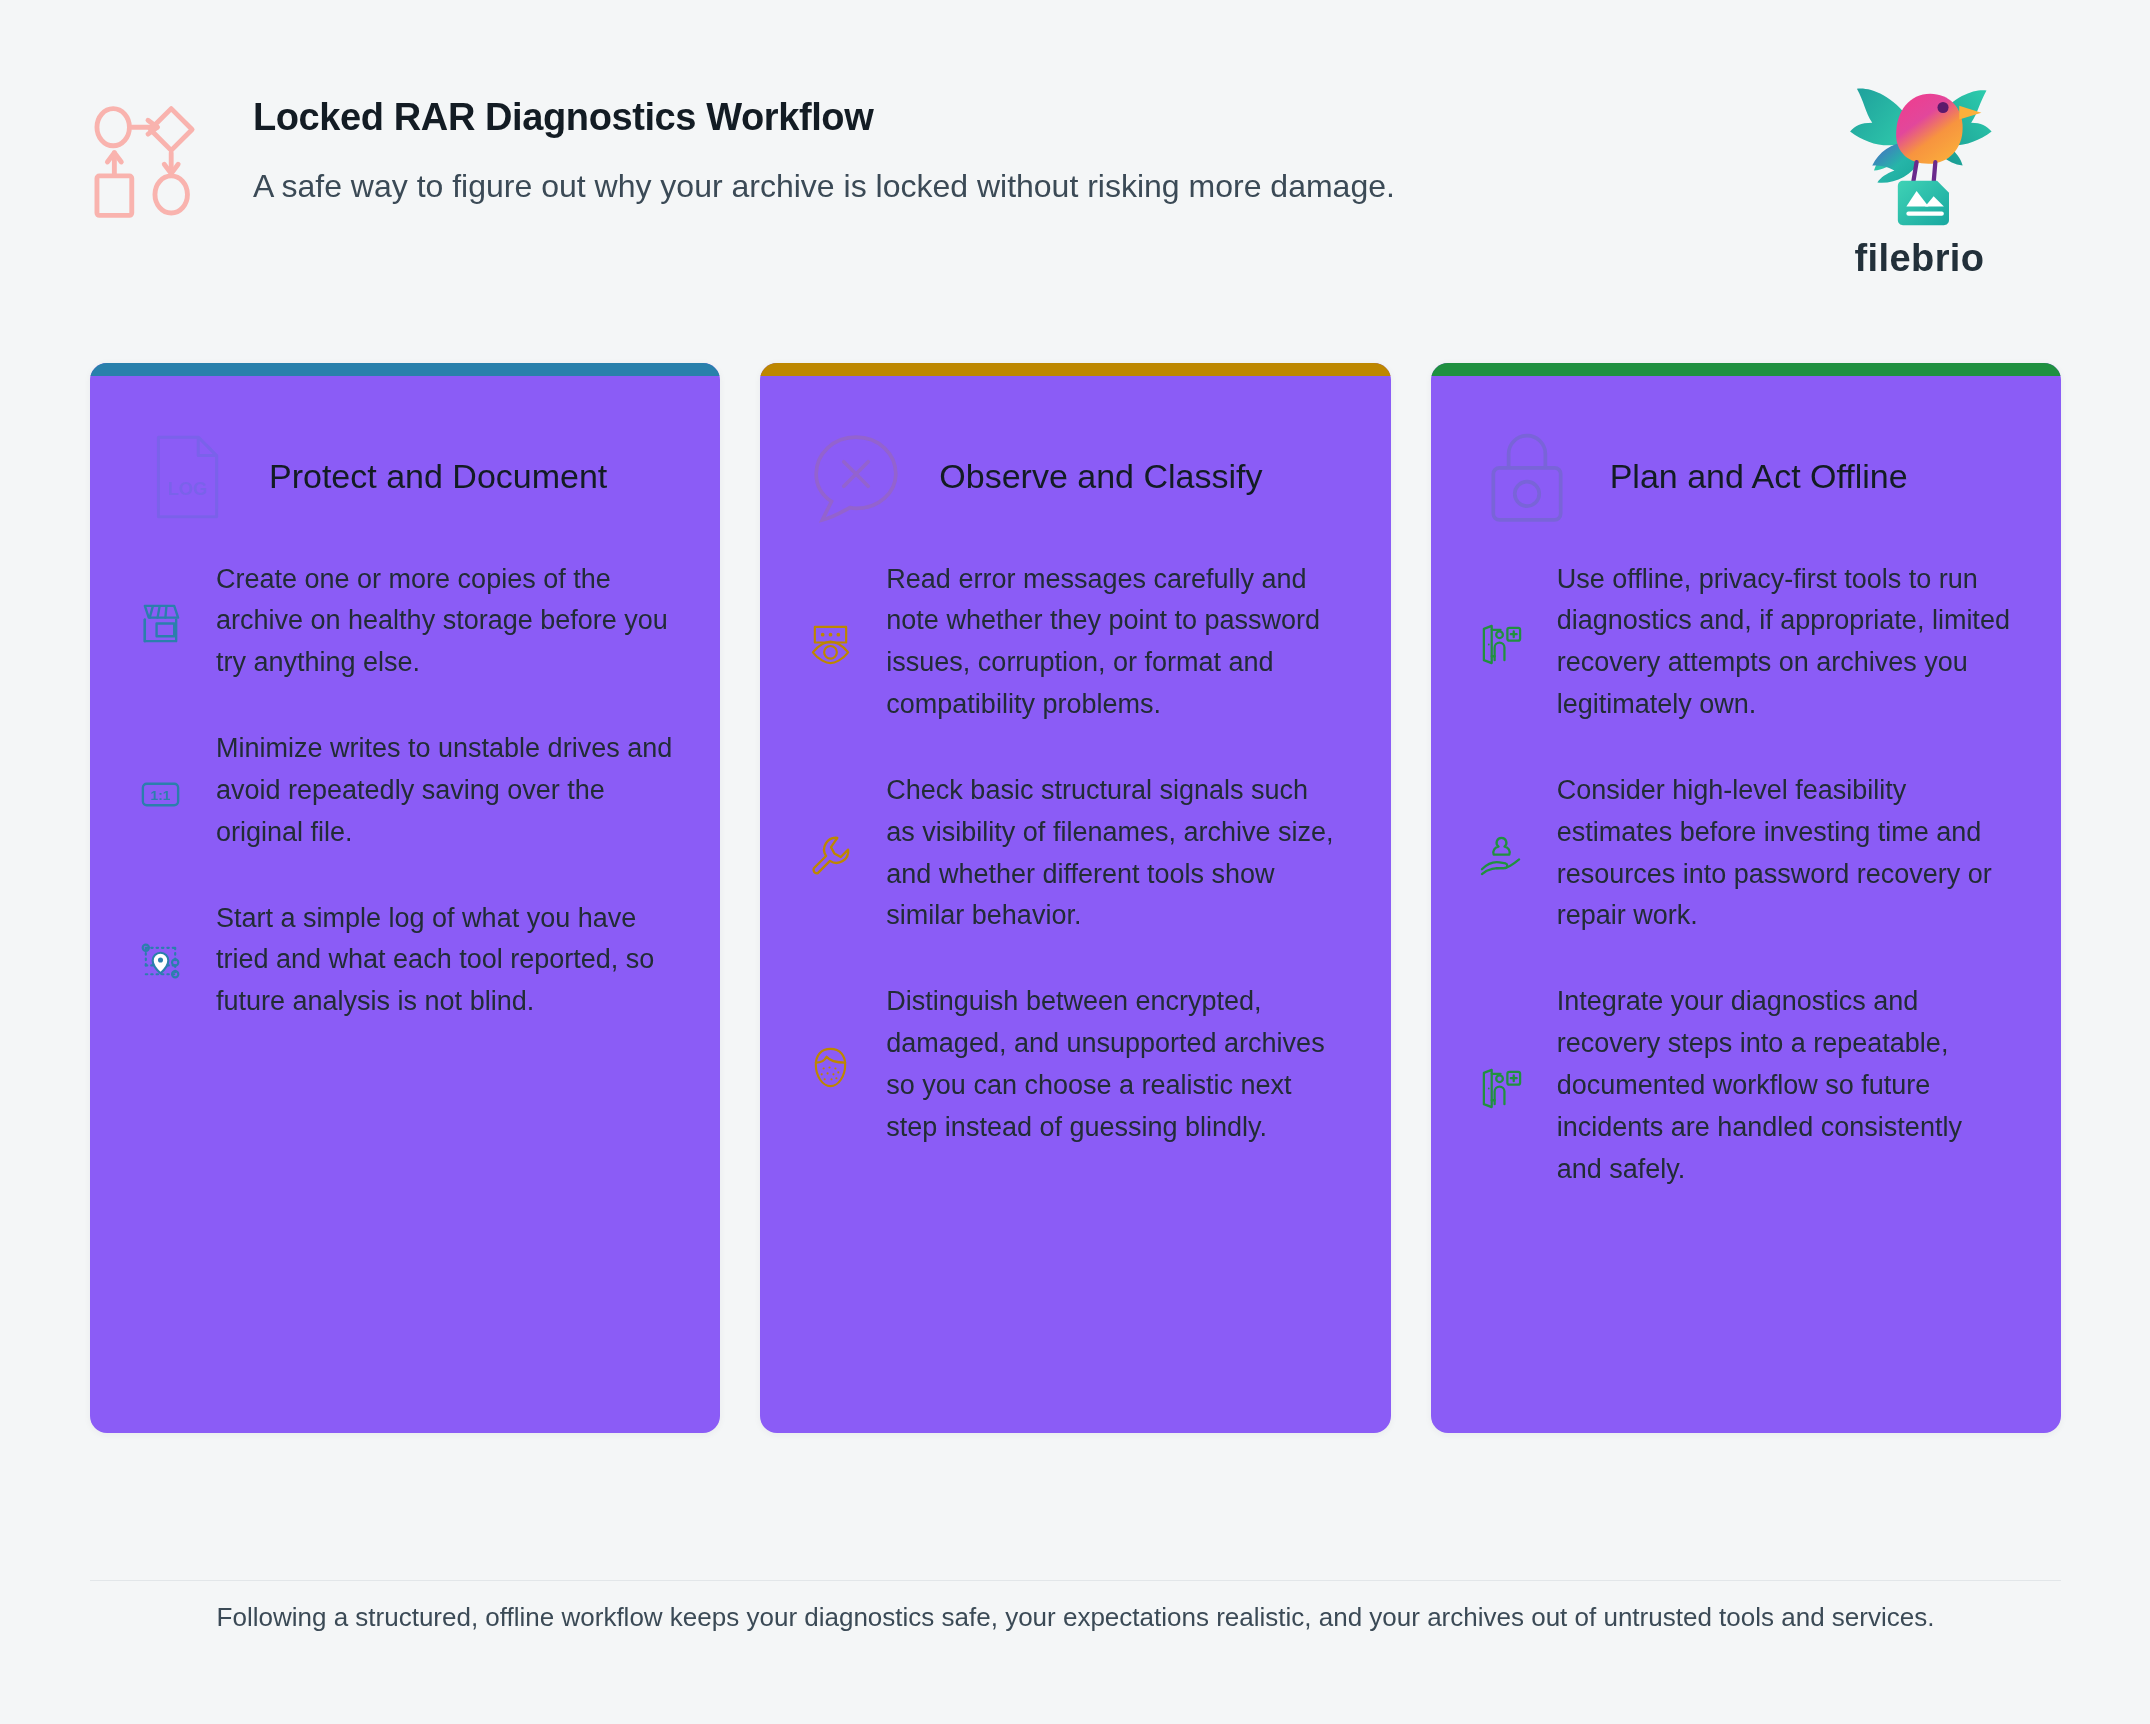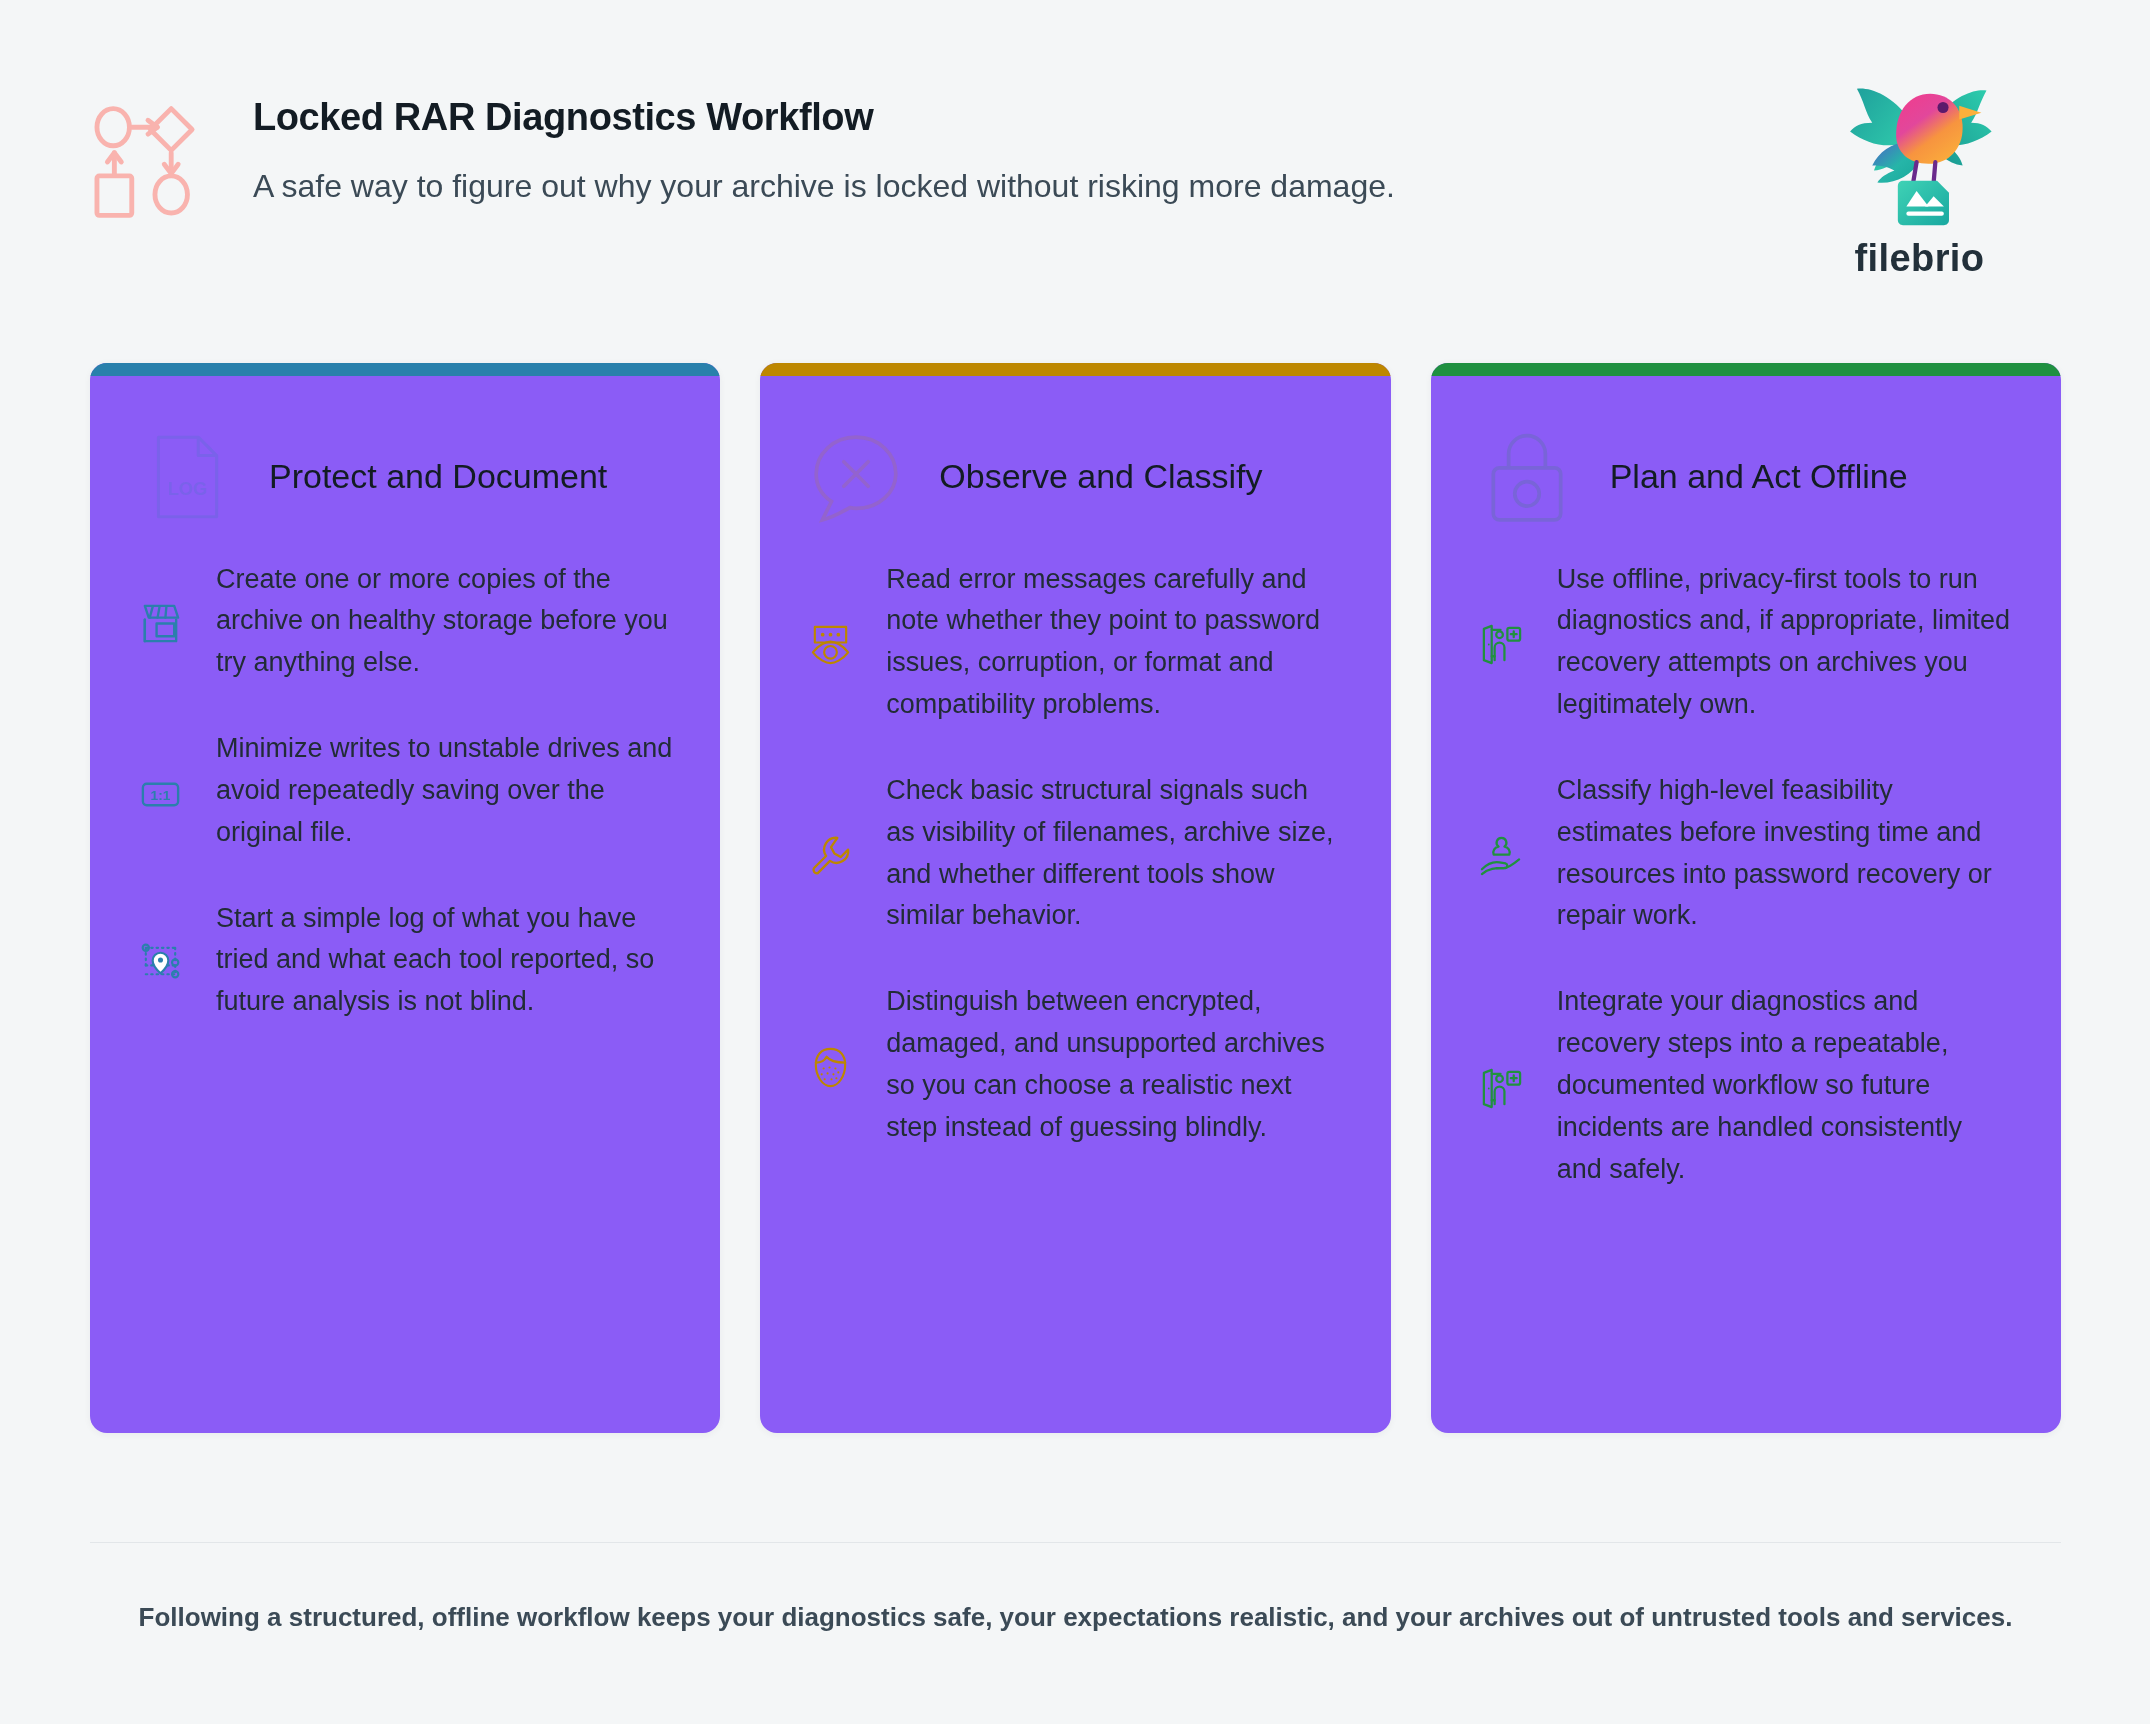--- a/index.html
+++ b/index.html
@@ -150,23 +150,22 @@
     color: #222c36;
   }
 
   
   .footer {
     position: absolute;
     left: 90px;
     right: 90px;
     bottom: 90px;
     border-top: 1.5px solid #e2e6e9;
-    padding-top: 56px;
+    padding-top: 18px;
     text-align: center;
-    font-weight: bold;
   }
 
   .footer-text {
     font-size: 26px;
     color: #3b4a56;
     line-height: 1.4;
   }
 </style>
 </head>
 <body>
@@ -415,21 +414,21 @@
           </div>
 
           <div class="bullet">
             <div class="bullet-icon">
               <svg viewBox="0 0 48 48" width="47" height="47" fill="none" stroke="#21903f" stroke-width="2.3" stroke-linejoin="round" stroke-linecap="round">
                 <path d="M24 6 A5 5 0 0 0 21 15 A6 6 0 0 0 16 23 H32 A6 6 0 0 0 27 15 A5 5 0 0 0 24 6 Z"></path>
                 <path d="M4 38 C10 32 16 30 22 31 L28 32 A2.6 2.6 0 0 1 28 37 H19"></path>
                 <path d="M4 43 C12 36 20 37 26 37 C31 37 36 33 42 28"></path>
               </svg>
             </div>
-            <div class="bullet-text">Classify high-level feasibility estimates before investing time and resources into password recovery or repair work.</div>
+            <div class="bullet-text">Consider high-level feasibility estimates before investing time and resources into password recovery or repair work.</div>
           </div>
 
           <div class="bullet">
             <div class="bullet-icon">
               <svg viewBox="0 0 48 48" width="47" height="47" fill="none" stroke="#21903f" stroke-width="2.3" stroke-linejoin="round" stroke-linecap="round">
                 <path d="M6 8 L14 5 V43 L6 40 Z"></path>
                 <circle cx="11" cy="24" r="0.9" fill="#21903f" stroke="none"></circle>
                 <path d="M14 9 H23"></path>
                 <circle cx="22" cy="14" r="3.4"></circle>
                 <path d="M17 40 V27 A5 5 0 0 1 27 27 V40"></path>

